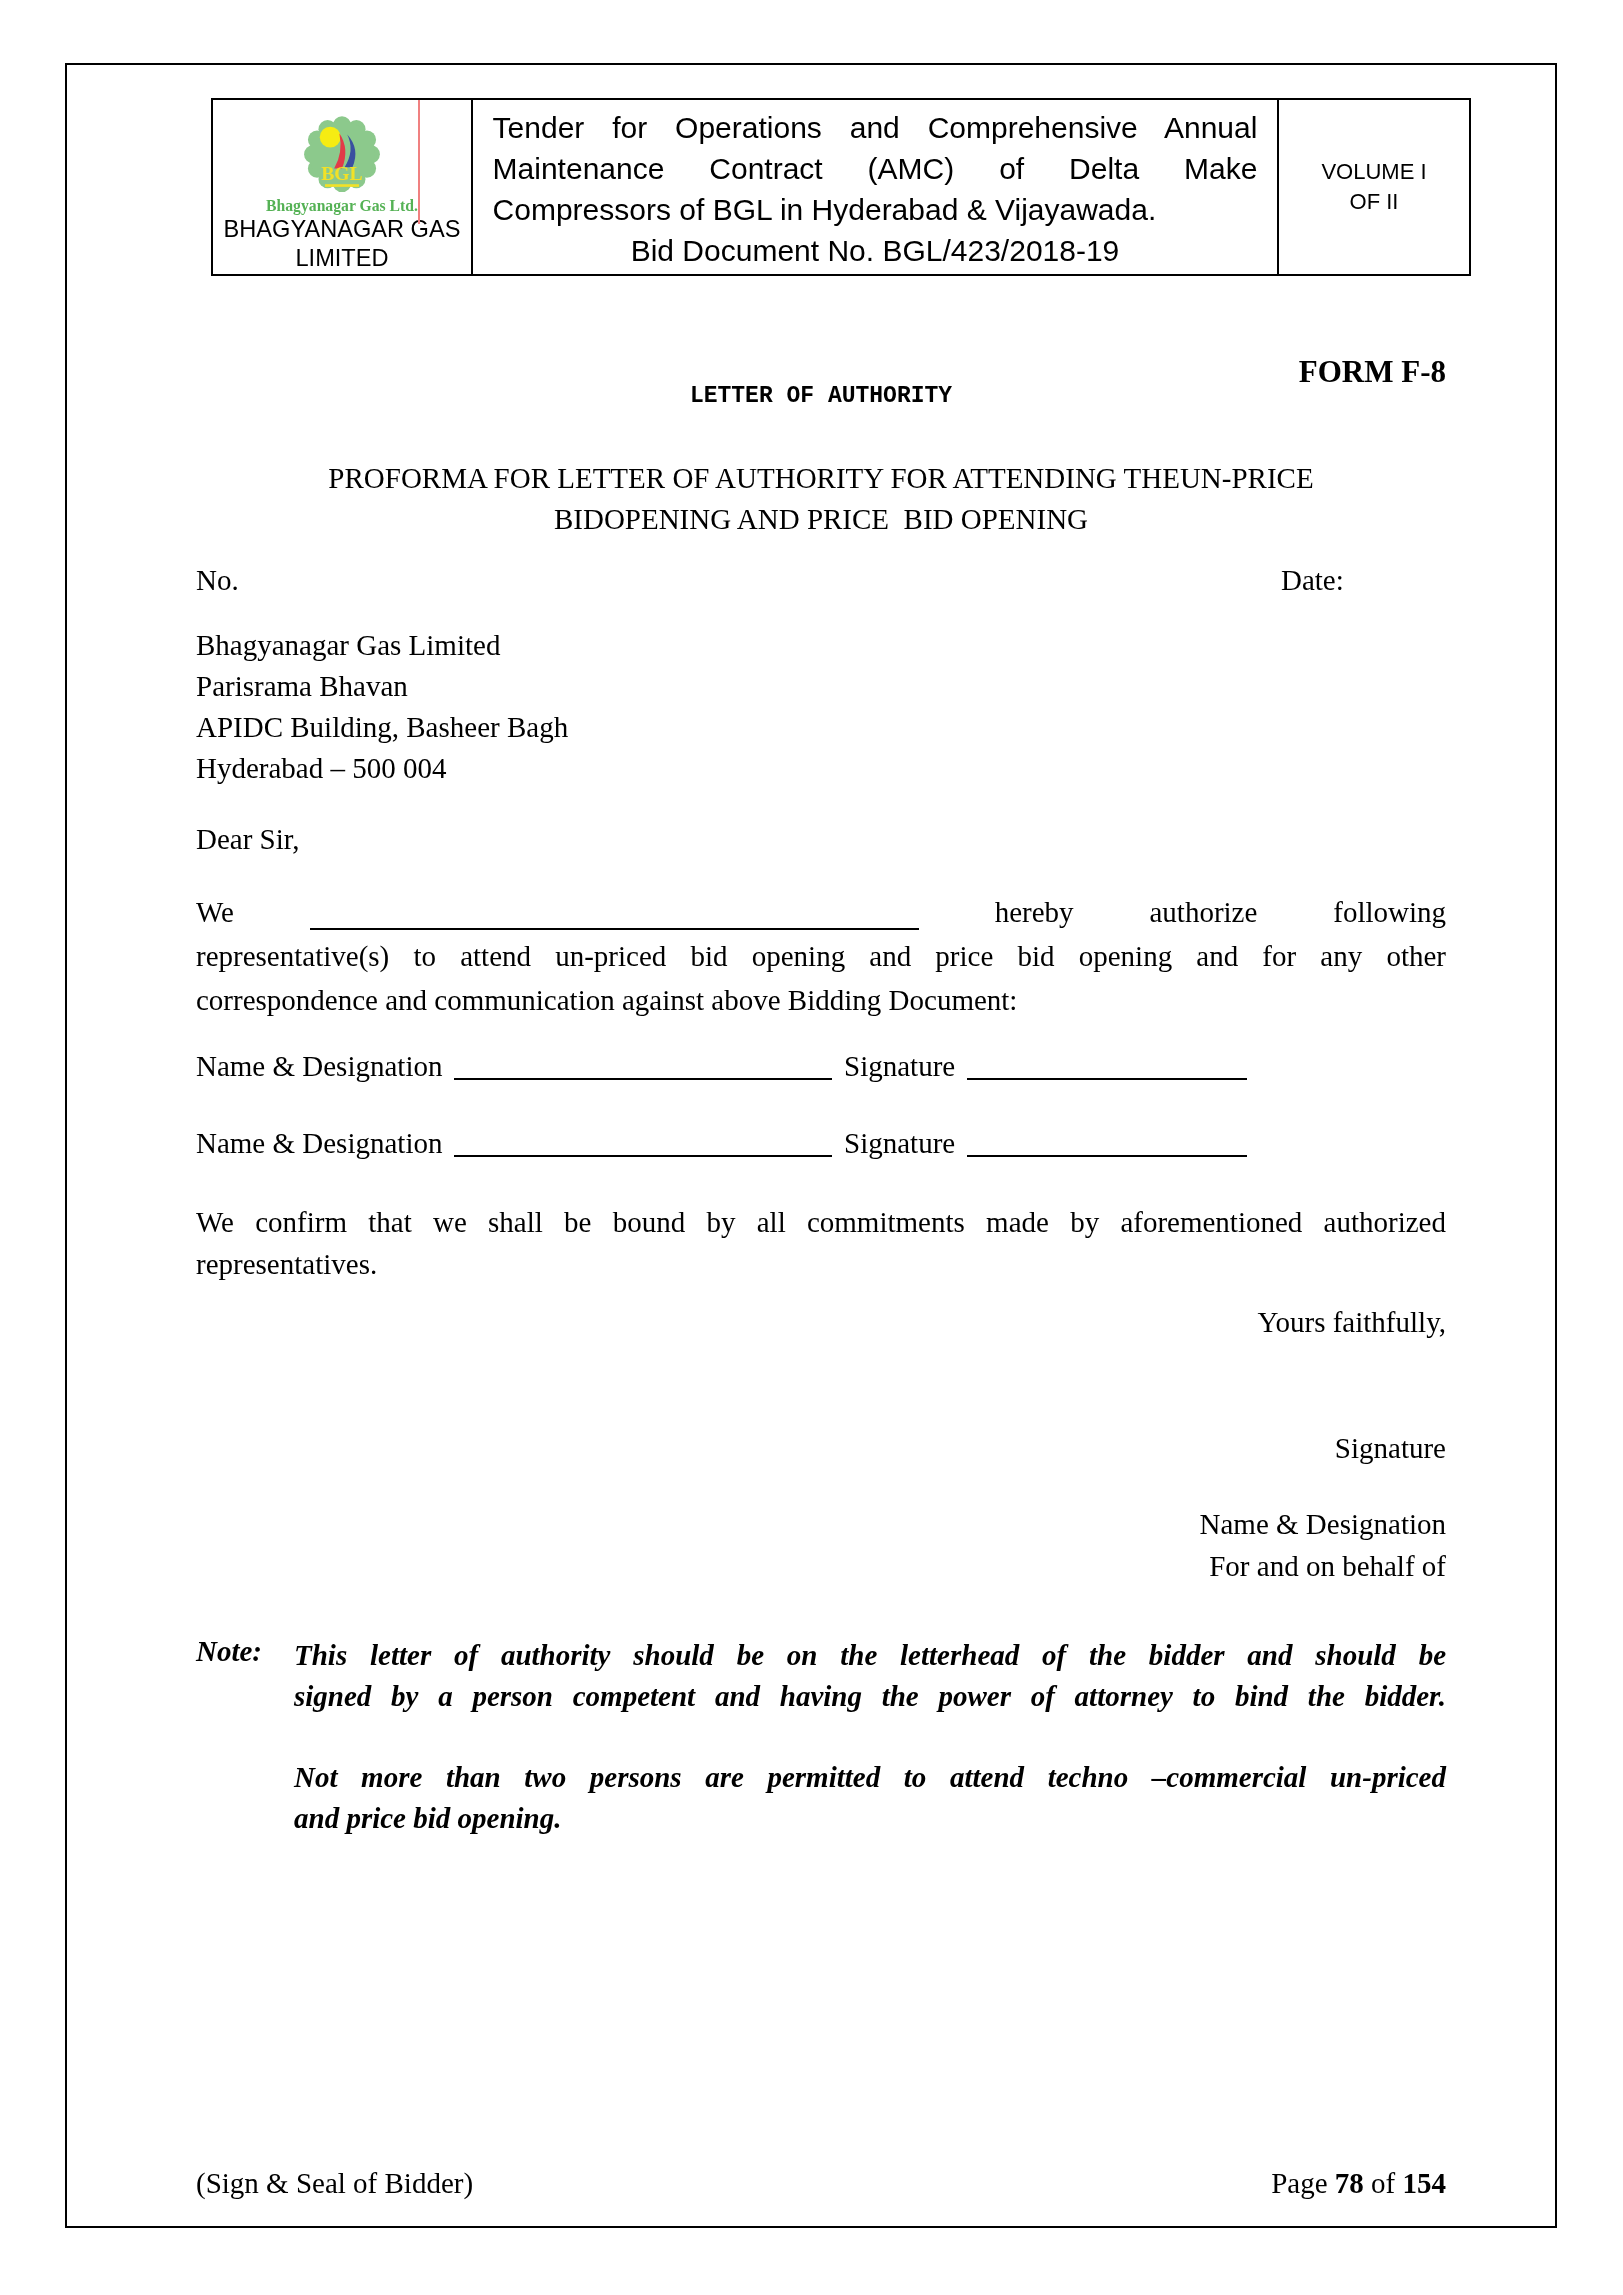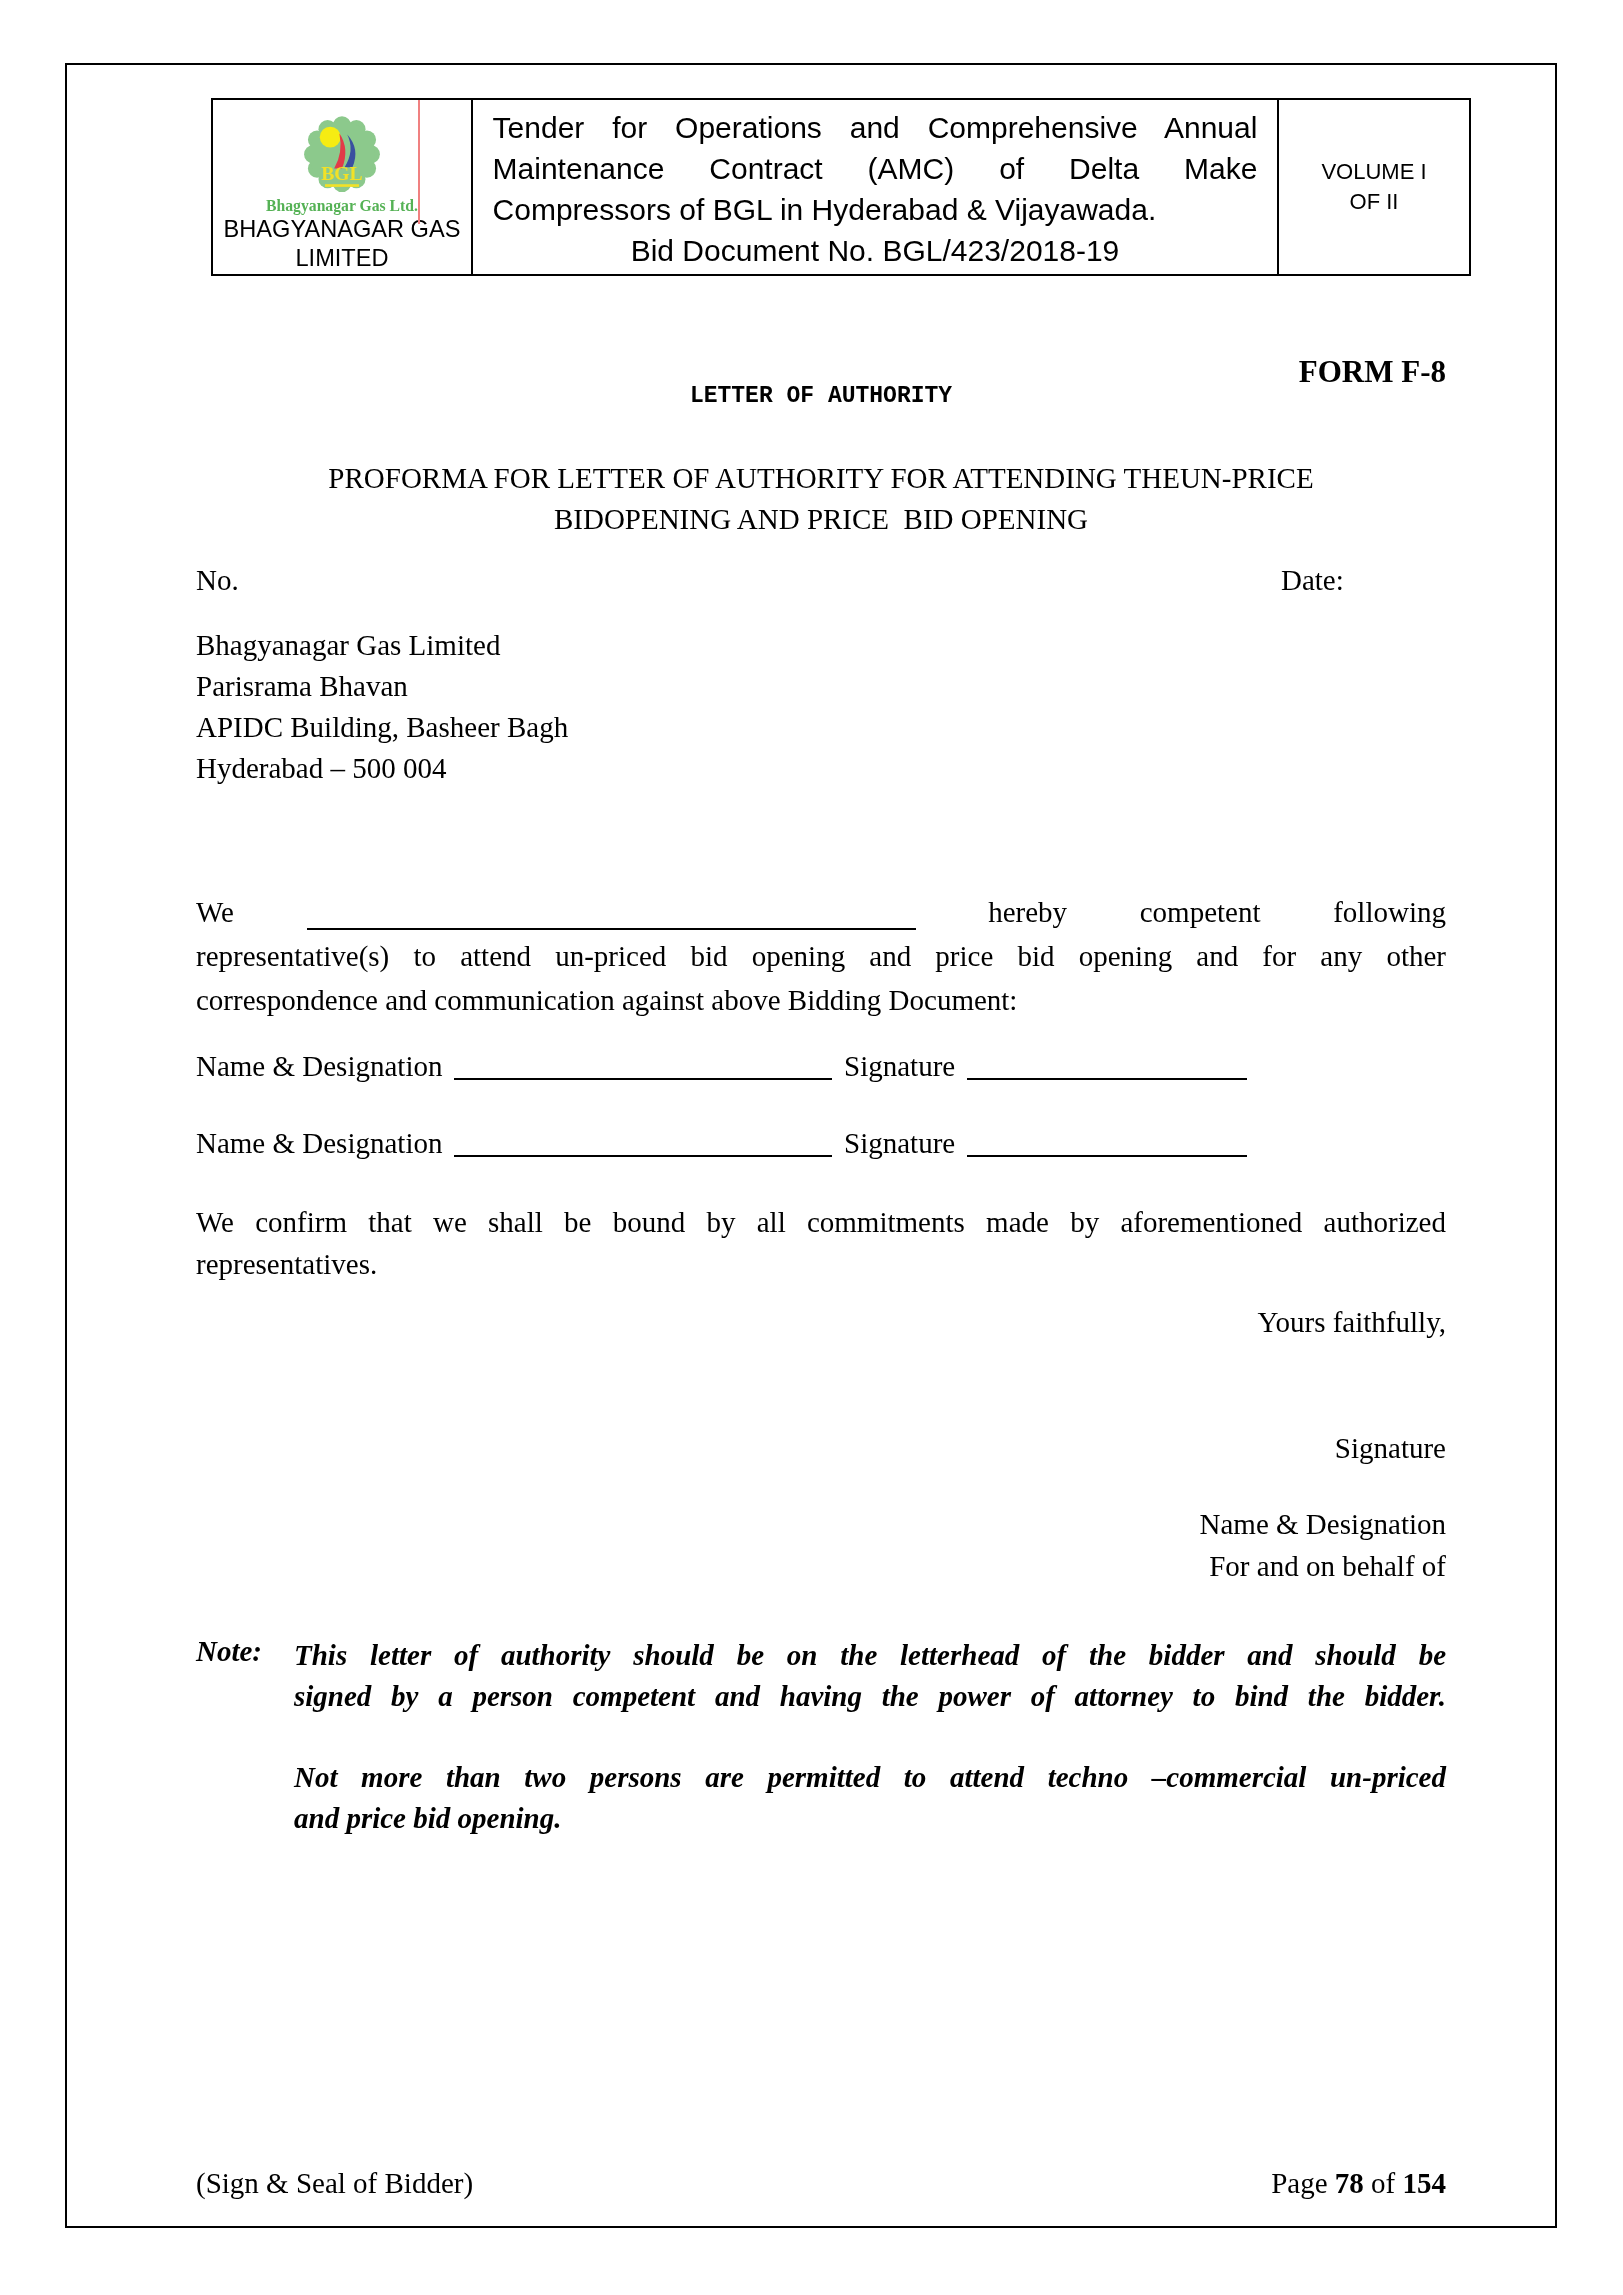--- a/index.html
+++ b/index.html
@@ -112,27 +112,28 @@
       <span style="position:absolute;left:1085px;">Date:</span>
     </div>
 
     <div class="abs" style="top:625px;line-height:41px;">
       <div>Bhagyanagar Gas Limited</div>
       <div>Parisrama Bhavan</div>
       <div>APIDC Building, Basheer Bagh</div>
       <div>Hyderabad – 500 004</div>
     </div>
 
+    <div class="abs" style="top:823px;">Dear Sir,</div>
 
     <div class="abs" style="top:890px;">
       <div id="we-line1" class="para-line">
         <span>We</span>
         <span id="we-blank"></span>
         <span>hereby</span>
-        <span>competent</span>
+        <span>authorize</span>
         <span>following</span>
       </div>
       <div class="para-line jline">representative(s) to attend un-priced bid opening and price bid opening and for any other</div>
       <div class="para-line">correspondence and communication against above Bidding Document:</div>
     </div>
 
     <div class="abs rep-row" style="top:1050px;">
       <span>Name &amp; Designation</span>
       <span class="nd-line"></span>
       <span>Signature</span>

